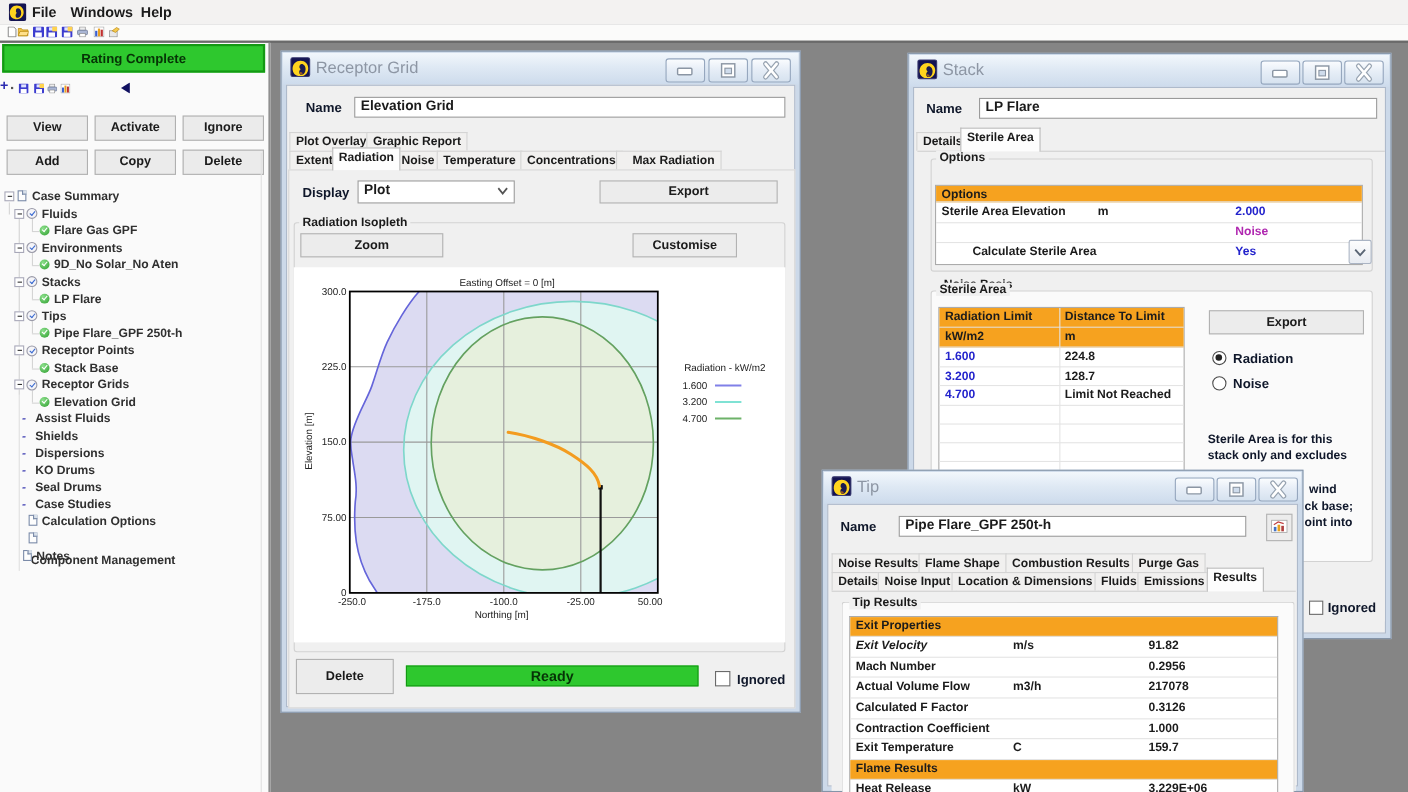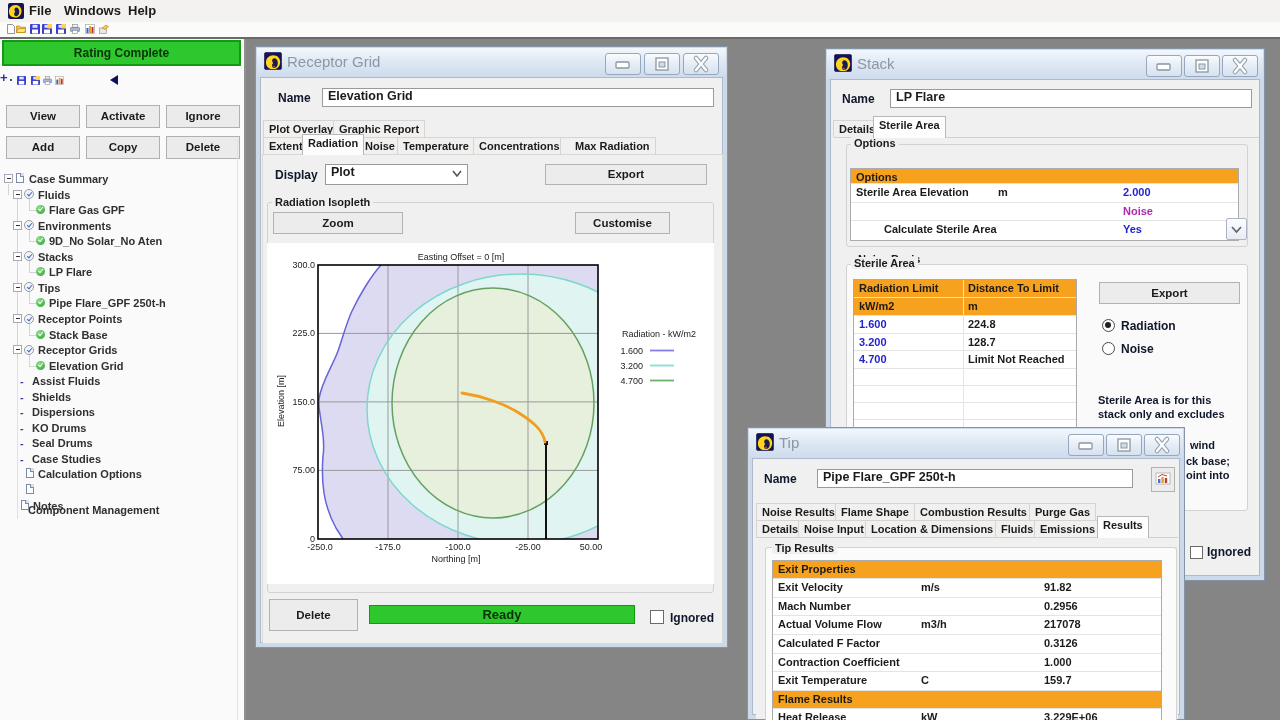--- a/index.html
+++ b/index.html
@@ -483,21 +483,21 @@
   <div class="tab" style="left:286px;top:92px;">Emissions</div>
   <div class="tab tabsel" style="left:349px;top:88px;height:22px;">Results</div>
   <div class="abs" style="left:8px;top:109px;width:422px;height:182px;background:#f0f0f0;border-top:1px solid #d0d0d0;"></div>
   <div class="glbl" style="left:24px;top:114px;">Tip Results</div>
   <div class="gbox" style="left:17px;top:119px;width:412px;height:174px;border-bottom:none;background:#fbfbfb;"></div>
   <div class="tbl" style="left:24px;top:132px;width:390px;height:161px;border-bottom:none;">
     <div class="trw orange" style="height:18px;">
         <i style="left:5px;">Exit Properties</i>
       </div>
     <div class="trw" style="height:19px;">
-        <i style="left:5px;">Exit Velocity</i>
+        <i style="left:5px;font-style:italic;">Exit Velocity</i>
         <i style="left:148px;">m/s</i>
         <i style="left:271px;">91.82</i>
       </div>
     <div class="trw" style="height:18px;">
         <i style="left:5px;">Mach Number</i>
         <i style="left:271px;">0.2956</i>
       </div>
     <div class="trw" style="height:19px;">
         <i style="left:5px;">Actual Volume Flow</i>
         <i style="left:148px;">m3/h</i>

